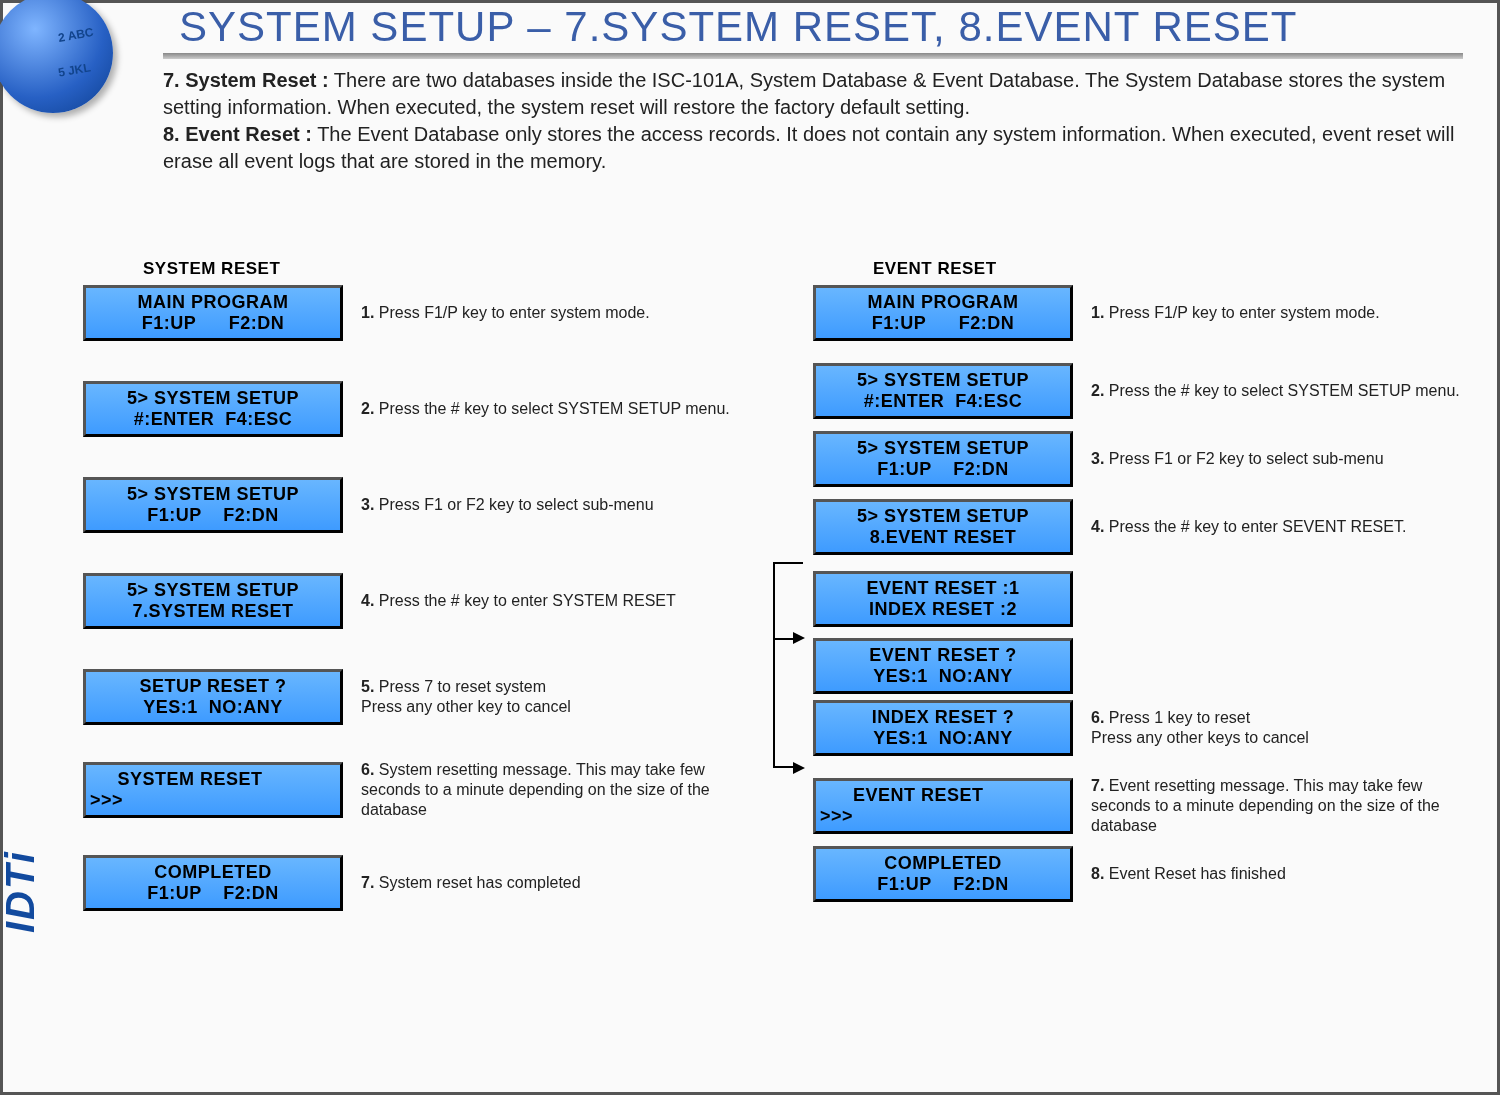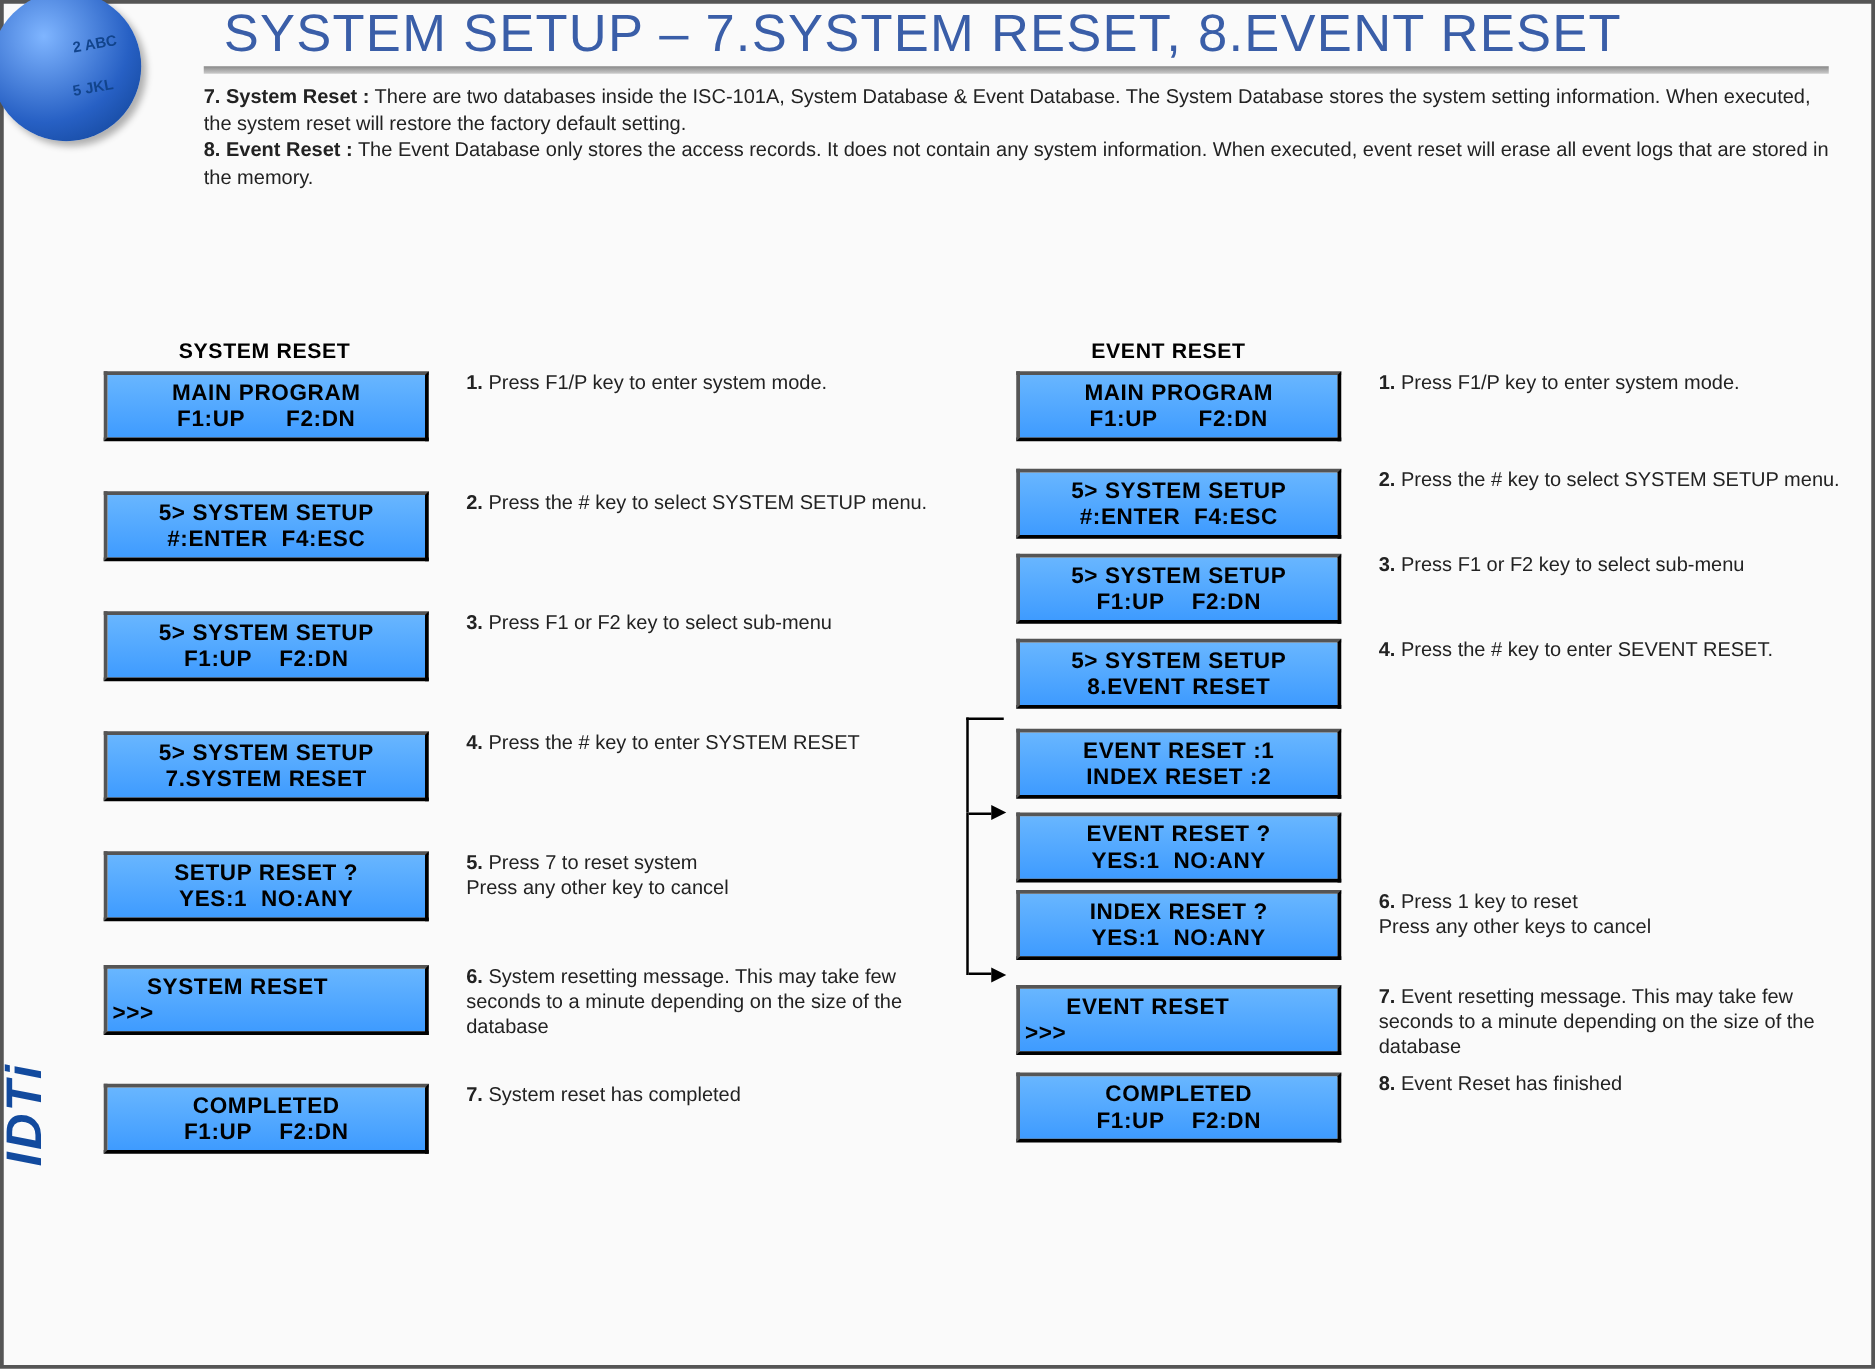--- a/index.html
+++ b/index.html
@@ -70,51 +70,50 @@
     transform: rotate(-90deg);
     transform-origin: left top;
     letter-spacing:2px;
   }
   
   .desc {
     position:absolute;
     left:160px;
     top:64px;
     width:1300px;
-    font-size:16px;
+    font-size:20px;
     color:#222;
     line-height:1.35em;
   }
   .desc b { font-weight:bold; }
   
   .cols {
     position:absolute;
     left:80px;
-    top:268px;
+    top:256px;
     width:1400px;
     display:flex;
     gap:60px;
   }
   .col {
     flex:1;
     position:relative;
   }
   .col-title {
     font-weight:bold;
     font-size:17px;
     letter-spacing:.5px;
     margin-left:60px;
     margin-bottom:6px;
   }
   .step {
     display:flex;
-    align-items:flex-start;
+    align-items:center;
     margin-bottom:20px;
     position:relative;
-    gap:12px;
   }
   .lcd {
     width:260px;
     height:56px;
     background: linear-gradient(#68b6ff 0%, #3e9bff 100%);
     border: 3px outset #555;
     text-align:center;
     font-weight:bold;
     font-size:18px;
     color:#000;

